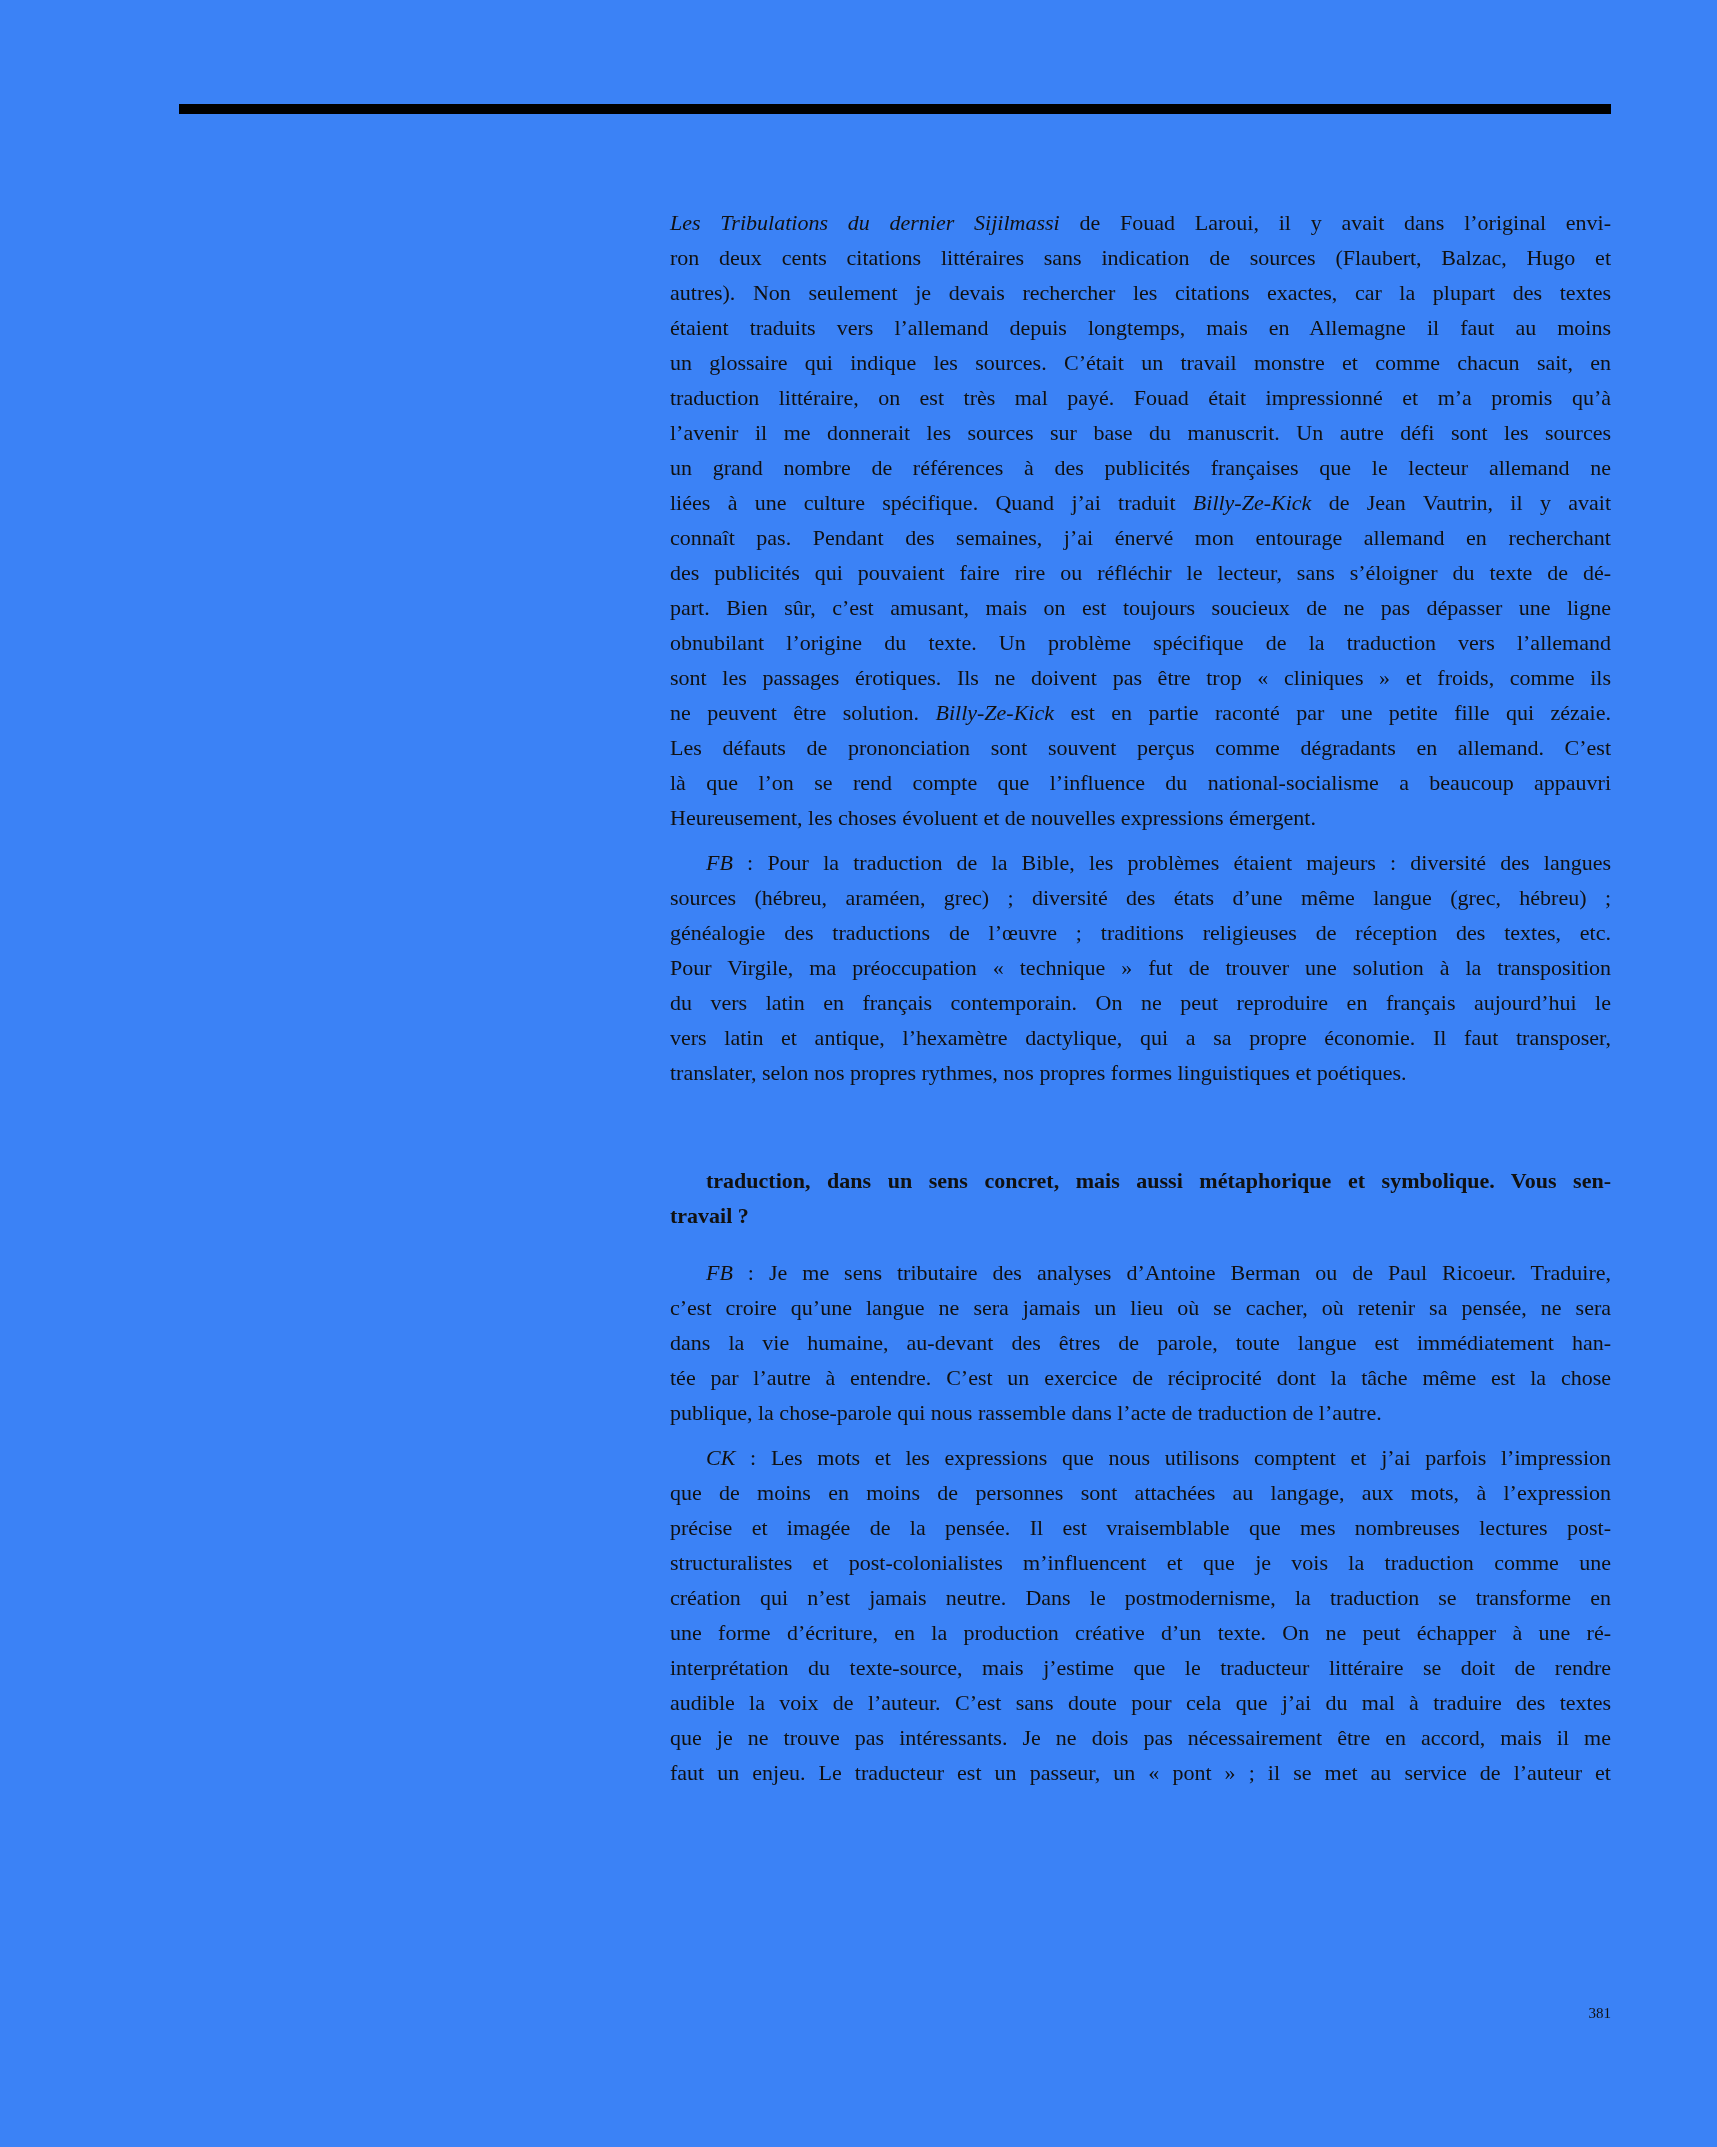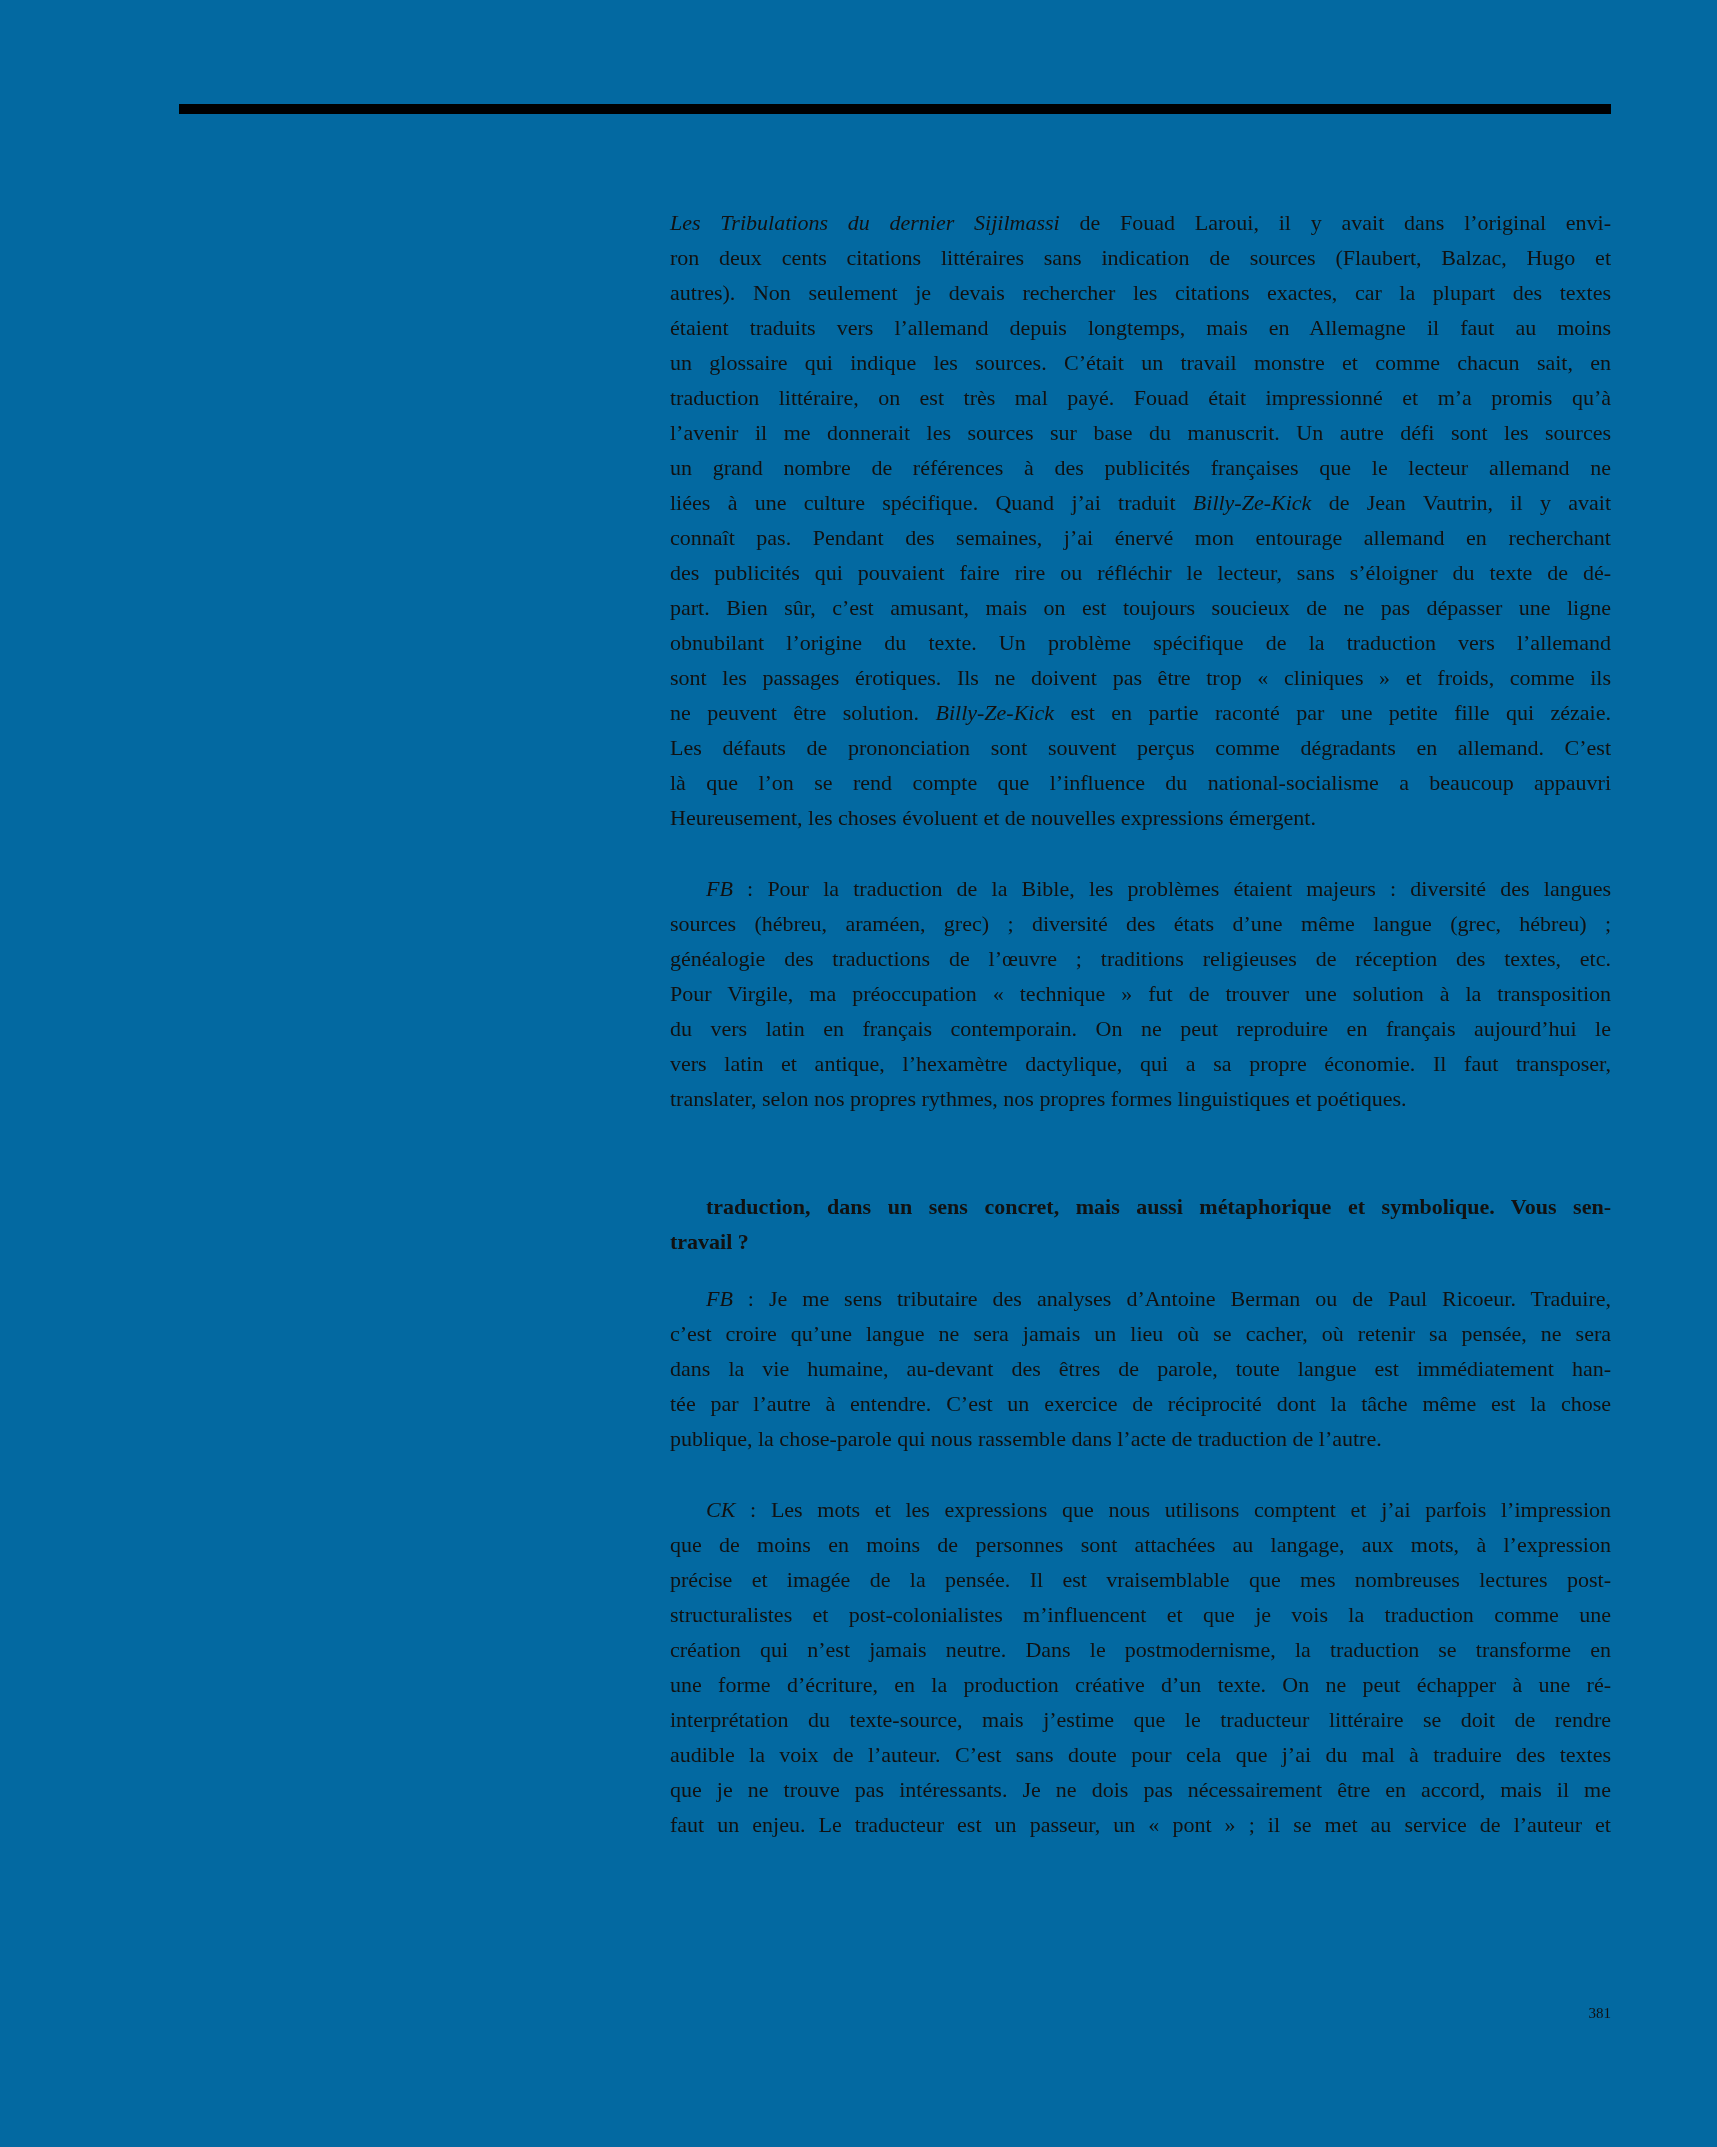--- a/index.html
+++ b/index.html
@@ -1,20 +1,20 @@
 <!DOCTYPE html>
 <html style="font-size:14.6px"><head>
 <meta charset="utf-8">
 <style>
   html, body { margin: 0; padding: 0; background: #ffffff; }
   .page {
     position: relative;
     width: 1718px;
     height: 2147px;
-    background: #0369a1;
+    background: #3b82f6;
     font-family: "Liberation Serif", "DejaVu Serif", serif;
     color: #111111;
     overflow: hidden;
   }
   .top-rule {
     position: absolute;
     left: 179px;
     top: 104px;
     width: 1432px;
     height: 10px;
@@ -22,21 +22,21 @@
   }
   .text-block {
     position: absolute;
     left: 670px;
     top: 205px;
     width: 941px;
     font-size: 22px;
     line-height: 35px;
   }
   .para { text-align: justify; }
-  .para + .para { margin-top: 36px; }
+  .para + .para { margin-top: 10px; }
   .para.question { margin-top: 73px; font-weight: bold; }
   .para.question + .para { margin-top: 22px; }
   .para .line {
     text-align: justify;
     text-align-last: justify;
     -moz-text-align-last: justify;
   }
   .para .line.last {
     text-align-last: left;
     -moz-text-align-last: left;

